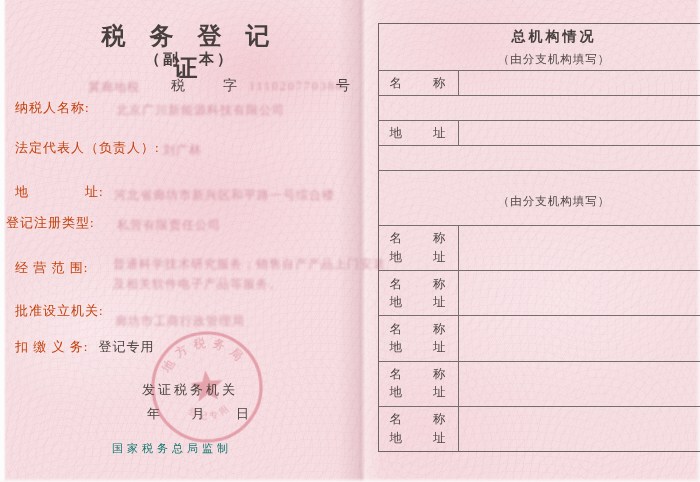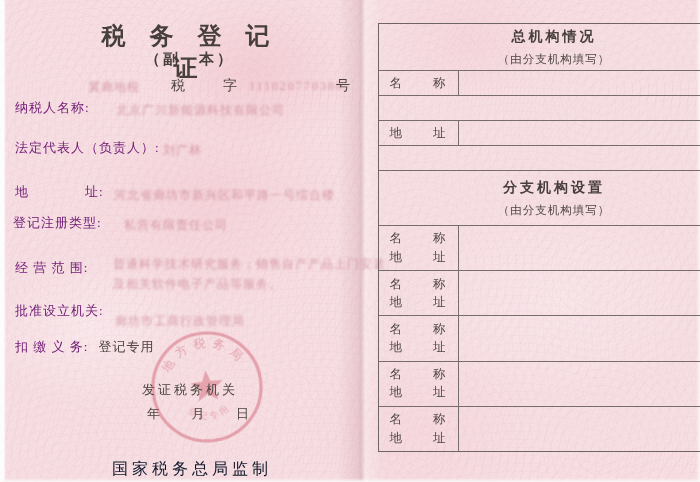--- a/index.html
+++ b/index.html
@@ -52,33 +52,33 @@
   .serial .hao{left:336px;}
   .stamp{
     color:rgba(193,103,124,.55);
     filter:blur(1.15px);
     font-size:12px;letter-spacing:1px;white-space:nowrap;
   }
   .serial .region{position:absolute;left:88px;top:2px;}
   .serial .number{position:absolute;left:249px;top:2px;letter-spacing:2px;}
 
   .field{position:absolute;font-size:13px;letter-spacing:1px;}
-  .flabel{color:#701a75;}
+  .flabel{color:#c2410c;}
   .fval{position:absolute;white-space:nowrap;}
   .f1{left:15px;top:99px;}  .f1 .fval{left:101px;top:3px;}
   .f2{left:15px;top:139px;} .f2 .fval{left:148px;top:3px;}
   .f3{left:15px;top:183px;} .f3 .fval{left:99px;top:4px;}
-  .f4{left:13px;top:214px;} .f4 .fval{left:111px;top:3px;}
+  .f4{left:6px;top:214px;} .f4 .fval{left:111px;top:3px;}
   .f5{left:15px;top:259px;} .f5 .fval1{left:98px;top:-3px;} .f5 .fval2{left:98px;top:17px;}
   .f6{left:15px;top:302px;} .f6 .fval{left:100px;top:11px;}
   .f7{left:15px;top:338px;} .f7 .darkval{margin-left:10px;color:#4b433f;}
 
   .issuer{position:absolute;left:142px;top:381px;font-size:13px;letter-spacing:3px;color:#4b433f;}
   .dateline{position:absolute;left:147px;top:405px;width:102px;display:flex;justify-content:space-between;font-size:13px;color:#4b433f;}
-  .footer-line{position:absolute;left:112px;top:459px;font-size:16px;letter-spacing:4px;color:#0f172a;}
+  .footer-line{position:absolute;left:112px;top:441px;font-size:11px;letter-spacing:4px;color:#0f766e;}
 
   .seal{position:absolute;left:149px;top:329px;width:116px;height:116px;opacity:.8;transform:rotate(-6deg);filter:blur(.4px);}
 
   
   .reg-table{
     position:absolute;left:378px;top:23px;width:352px;height:429px;
     border:1.5px solid #6e6461;box-sizing:border-box;
     display:grid;grid-template-rows:46px 25px 25px 25px 25px 55px repeat(5,1fr);
     font-size:12.5px;color:#4f4743;
     background:rgba(255,255,255,.04);
@@ -187,21 +187,20 @@
       </div>
       <div class="trow">
         <div class="lcell">地　　址</div>
         <div class="vcell"></div>
       </div>
       <div class="trow">
         <div class="vcell"></div>
       </div>
 
       <div class="thead">
-        <span class="h-title">分支机构设置</span>
         <span class="h-sub">（由分支机构填写）</span>
       </div>
 
       <div class="trow pair">
         <div class="lcell">
           <span>名　　称</span>
           <span>地　　址</span>
         </div>
         <div class="vcell"></div>
       </div>

